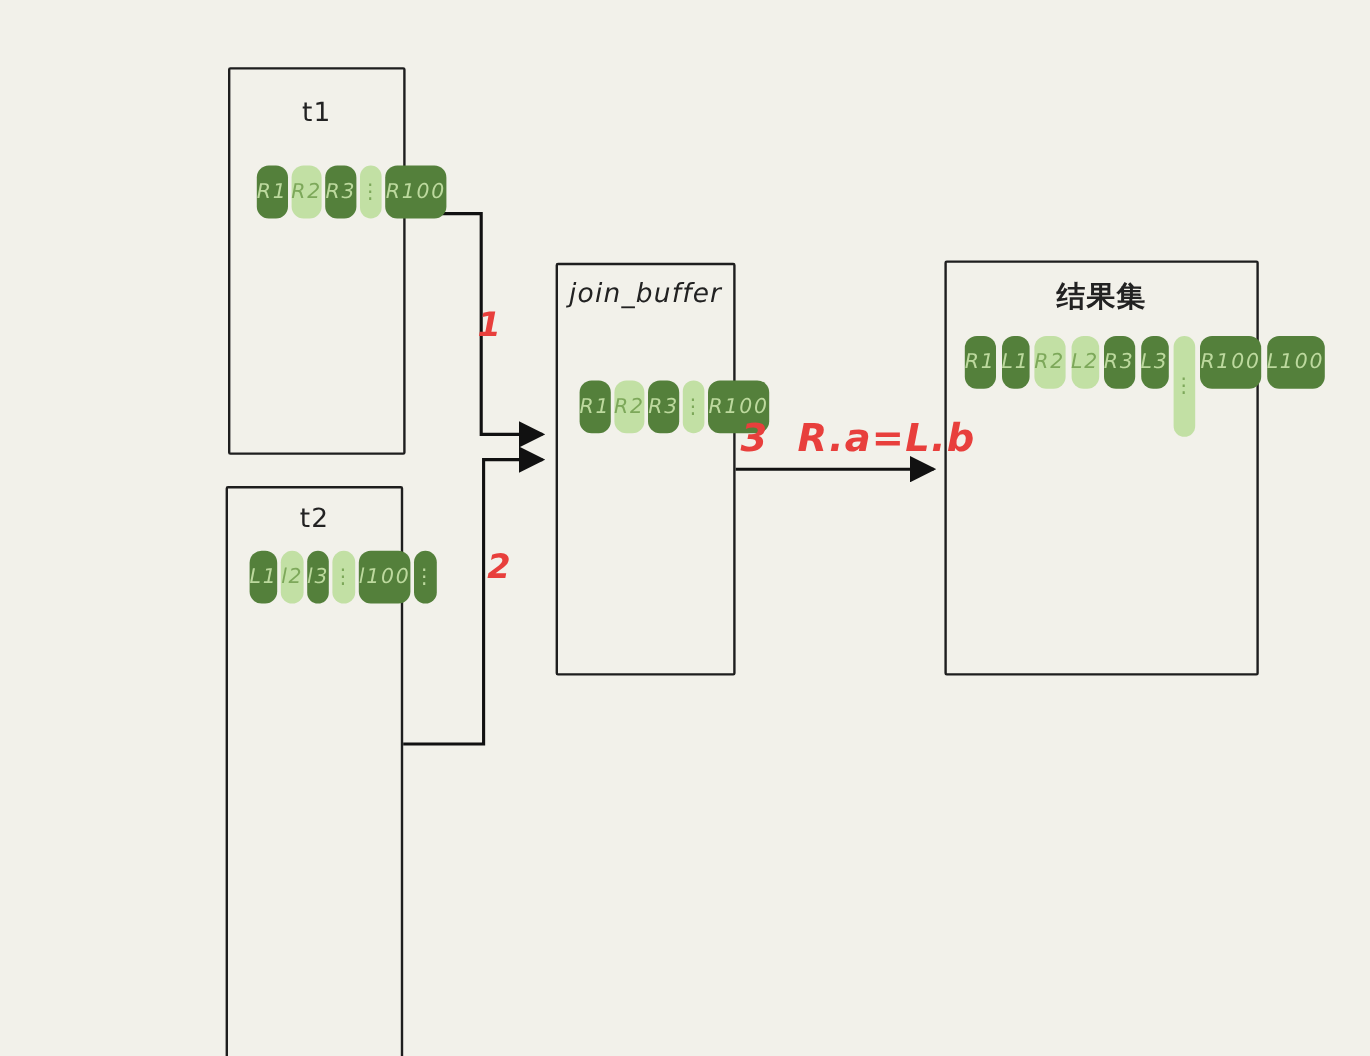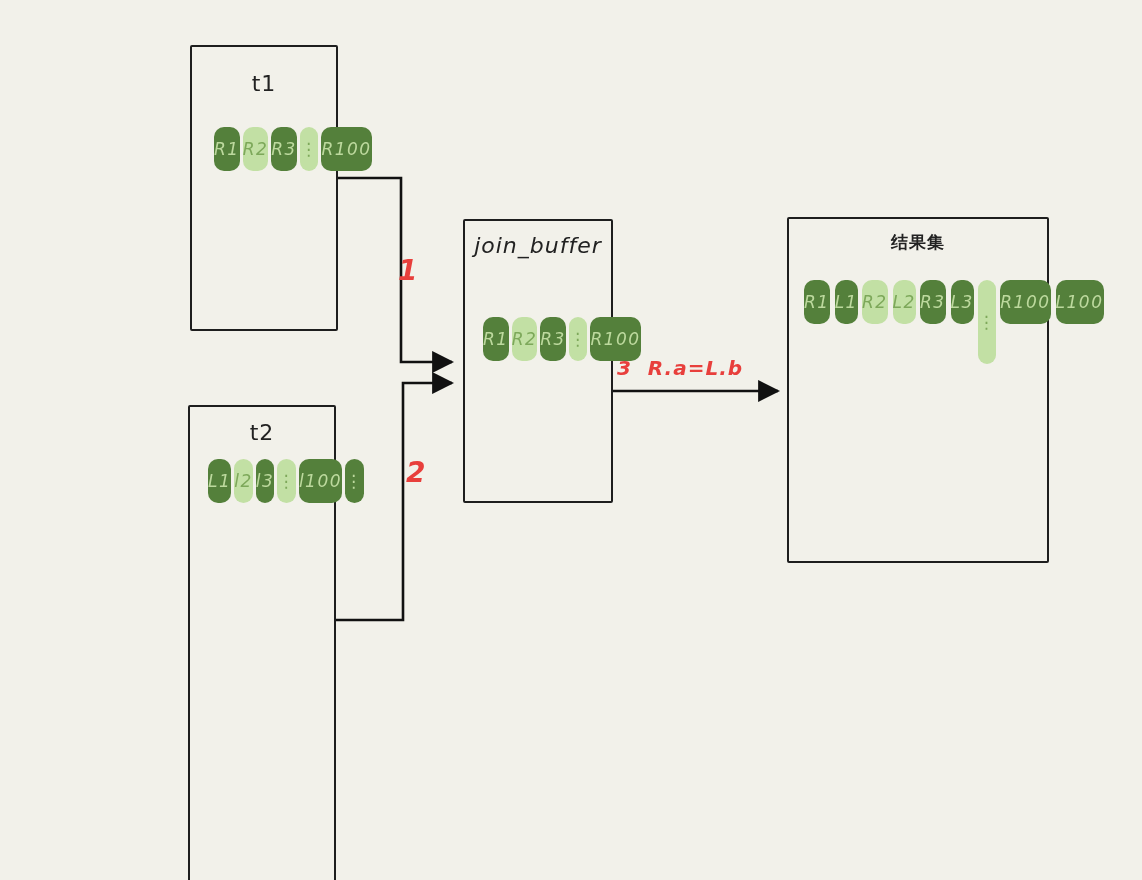--- a/index.html
+++ b/index.html
@@ -22,33 +22,33 @@
   .canvas{position:relative;width:1142px;height:880px;}
   .arrows-svg{position:absolute;left:0;top:0;width:1142px;height:880px;pointer-events:none;}
 
   .box{
     position:absolute;
     border:2.4px solid var(--border);
     border-radius:2px;
     background:transparent;
     box-sizing:border-box;
   }
-  .box-t1{left:190px;top:45px;width:148px;height:286px;}
+  .box-t1{left:190px;top:56px;width:148px;height:323px;}
   .box-t2{left:188px;top:405px;width:148px;height:516px;}
-  .box-jb{left:463px;top:219px;width:150px;height:284px;}
+  .box-jb{left:463px;top:219px;width:150px;height:344px;}
   .box-result{left:787px;top:217px;width:262px;height:346px;}
 
   .box-title{
     position:absolute;left:0;right:0;text-align:center;
     color:#222;font-size:22px;letter-spacing:1px;
   }
   .box-t1 .box-title{top:24px;}
   .box-t2 .box-title{top:13px;}
   .box-jb .box-title{top:12px;font-style:italic;}
-  .box-result .box-title{top:12px;font-weight:bold;font-size:17px;}
+  .box-result .box-title{top:12px;font-weight:bold;font-size:24px;}
 
   .rows{
     position:absolute;display:flex;flex-direction:row;gap:3px;
   }
   .box-t1 .rows{left:22px;right:11px;top:80px;}
   .box-t2 .rows{left:18px;right:18px;top:52px;}
   .box-jb .rows{left:18px;right:17px;top:96px;}
   .box-result .rows{left:15px;right:16px;top:61px;gap:4px;}
 
   .row-group{display:flex;gap:5px;height:44px;flex:0 0 auto;}
@@ -61,21 +61,21 @@
   }
   .cell.dark{background:var(--dark-cell);color:var(--dark-cell-text);}
   .cell.light{background:var(--light-cell);color:var(--light-cell-text);}
 
   .step-label{
     position:absolute;color:var(--step-label);
     font-style:italic;font-weight:bold;white-space:pre;
   }
   .step-1{left:398px;top:254px;font-size:28px;}
   .step-2{left:406px;top:456px;font-size:28px;}
-  .step-3{left:617px;top:356px;font-size:20px;letter-spacing:1px;}
+  .step-3{left:617px;top:346px;font-size:32px;letter-spacing:1px;}
 </style>
 </head>
 <body>
 
 <div class="canvas">
 
   <svg class="arrows-svg" viewBox="0 0 1142 880" xmlns="http://www.w3.org/2000/svg">
     <defs>
       <marker id="ah" viewBox="0 0 10 10" refX="9" refY="5" markerWidth="8.5" markerHeight="8.5" orient="auto">
         <path d="M0,0 L10,5 L0,10 z" fill="#111111"></path>

